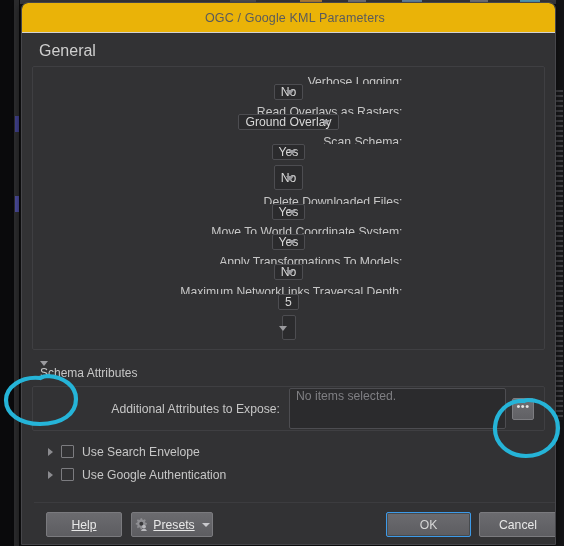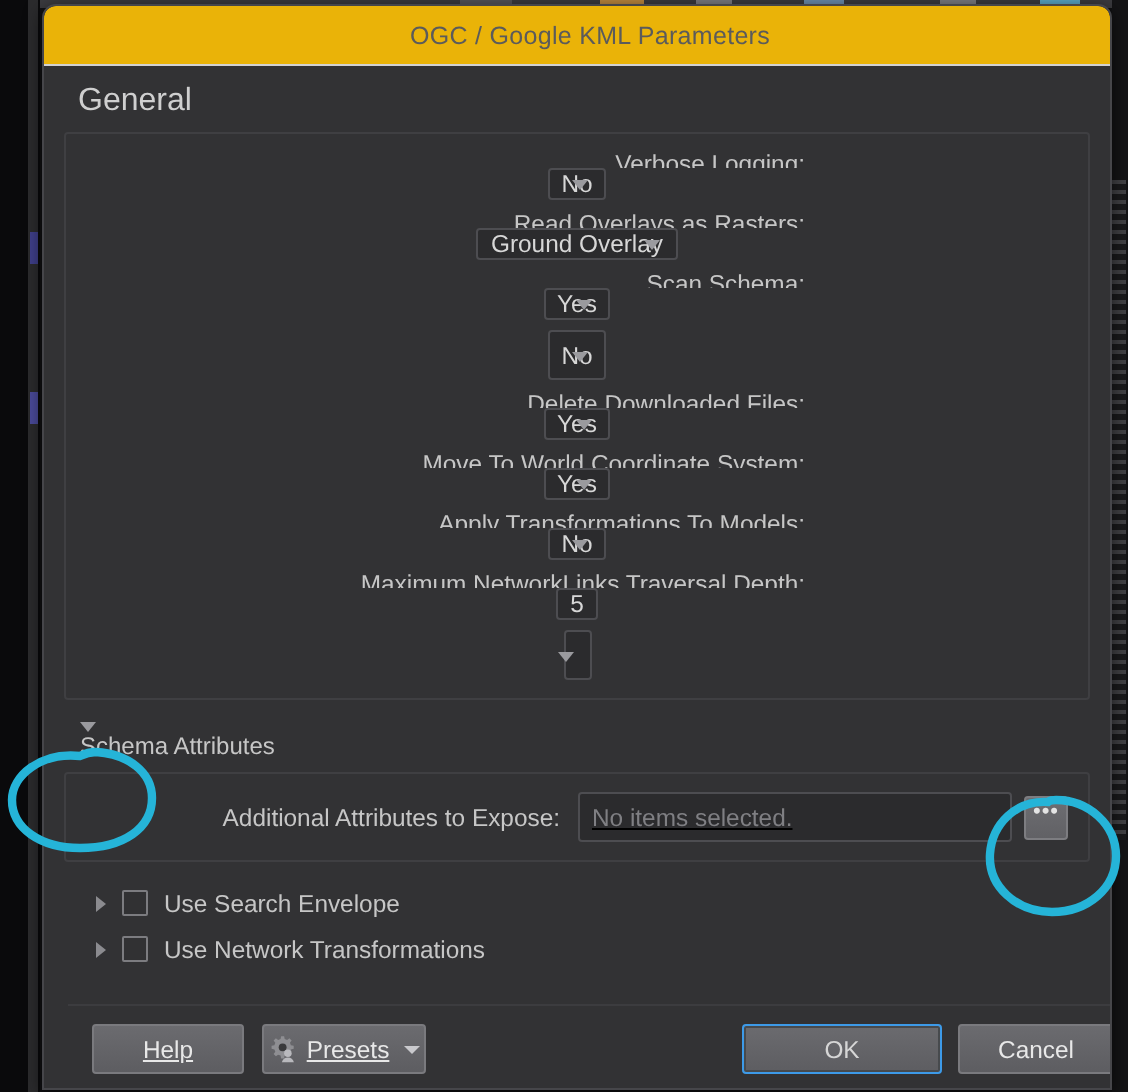--- a/index.html
+++ b/index.html
@@ -145,25 +145,25 @@
     border-left: 5px solid #8b8b8f;
   }
 
   .schema-box {
     border: 1px solid #3f3f42;
     border-radius: 2px;
     padding: 9px 10px;
   }
   .schema-row { display: flex; align-items: center; height: 25px; }
   .schema-field {
-    flex: 1; height: 25px;
+    flex: 1; height: 41px;
     background: #2b2b2d;
     border: 1px solid #4d4d51;
     border-radius: 2px;
-    display: flex; align-items: center; padding: 0 6px; text-decoration: underline;
+    display: flex; padding: 0 6px;
   }
   .dots-btn {
     width: 22px; height: 22px;
     margin-left: 6px;
     background: linear-gradient(to bottom, #6e6e72, #616165);
     border: 1px solid #7d7d81;
     border-radius: 2px;
     display: flex; align-items: center; justify-content: center;
     color: #e4e4e4; font-size: 11px; line-height: 1;
     letter-spacing: .5px;
@@ -198,21 +198,21 @@
     background: linear-gradient(to bottom, #6b6b6f, #5d5d61);
     border: 1px solid #7a7a7e;
     border-radius: 2px;
     color: #e8e8e8; font-size: 12.2px;
     display: flex; align-items: center; justify-content: center;
     padding: 0 10px;
   }
   .btn-help { width: 76px; }
   .btn-presets { width: 82px; margin-left: 9px; gap: 4px; }
   .btn-ok {
-    width: 100px; margin-left: auto;
+    width: 85px; margin-left: auto;
     border: 1px solid #3d9ae8;
     box-shadow: inset 0 0 0 1px #474a4d;
     color: #d6d6d6;
   }
   .btn-cancel { width: 78px; margin-left: 8px; }
   .underline { text-decoration: underline; }
   .presets-arrow {
     width: 0; height: 0; margin-left: 3px;
     border-left: 4px solid transparent;
     border-right: 4px solid transparent;
@@ -360,21 +360,21 @@
 
     <div class="check-row" style="margin-top:9px">
       <span class="tri-right"></span>
       <span class="cbox"></span>
       <span class="check-label">Use Search Envelope</span>
     </div>
 
     <div class="check-row">
       <span class="tri-right"></span>
       <span class="cbox"></span>
-      <span class="check-label">Use Network Transformations</span>
+      <span class="check-label">Use Google Authentication</span>
     </div>
 
     <div class="btnbar">
       <div class="btn btn-help">
         <span class="underline">Help</span>
       </div>
       <div class="btn btn-presets">
         <svg class="gear-icon" viewBox="0 0 16 16">
           <path d="M7 1.2 L8.6 1.2 L8.9 2.7 L10.2 3.2 L11.4 2.3 L12.6 3.5 L11.7 4.7 L12.2 6 L13.7 6.3 L13.7 7.9 L12.2 8.2 L11.7 9.5 L12.6 10.7 L11.4 11.9 L10.2 11 L8.9 11.5 L8.6 13 L7 13 L6.7 11.5 L5.4 11 L4.2 11.9 L3 10.7 L3.9 9.5 L3.4 8.2 L1.9 7.9 L1.9 6.3 L3.4 6 L3.9 4.7 L3 3.5 L4.2 2.3 L5.4 3.2 L6.7 2.7 Z" fill="#8e8e92"></path>
           <circle cx="7.8" cy="7.1" r="2.1" fill="#3a3a3c"></circle>

